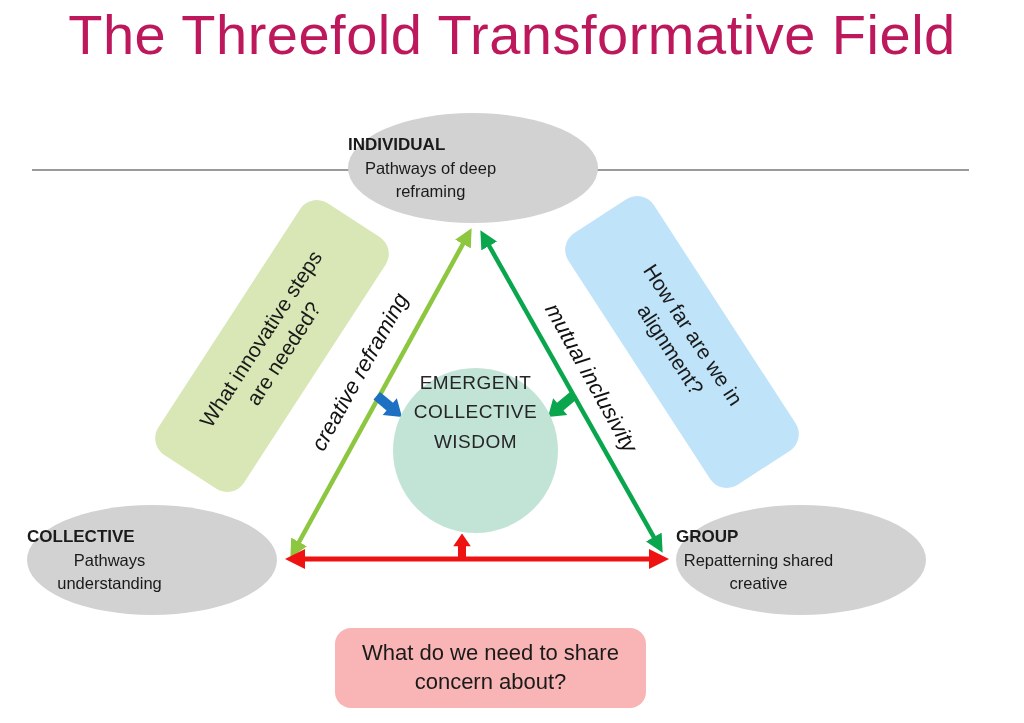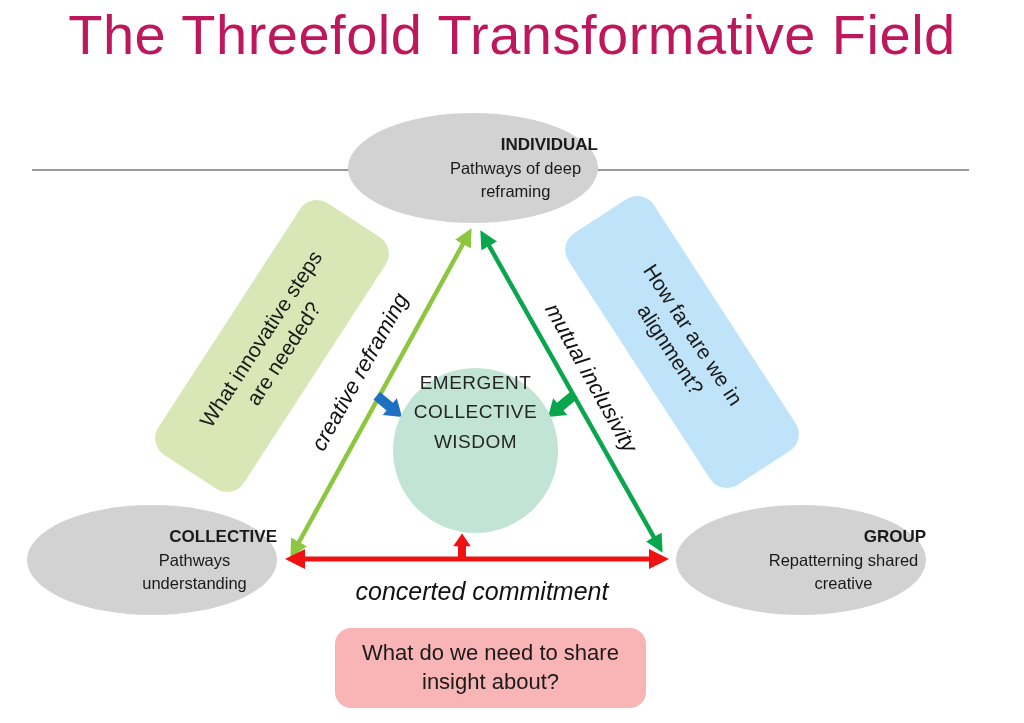--- a/index.html
+++ b/index.html
@@ -11,21 +11,21 @@
     font-size:56px;font-weight:300;color:#be185d;letter-spacing:0.5px;
   }
 
   .divider{position:absolute;left:32px;top:169px;width:937px;height:2px;background:#9a9a9a;}
 
   .svg-layer{position:absolute;left:0;top:0;width:1024px;height:723px;}
 
   .node{
     position:absolute;width:250px;height:110px;border-radius:50%;
     background:#d2d2d2;display:flex;flex-direction:column;justify-content:center;
-    align-items:flex-end;text-align:center;line-height:1.4;
+    align-items:flex-start;text-align:center;line-height:1.4;
   }
   .node-individual{left:348px;top:113px;}
   .node-situation{left:27px;top:505px;}
   .node-group{left:676px;top:505px;}
   .node-heading{font-weight:bold;font-size:17px;}
   .node-sub{font-size:16.5px;max-width:165px;}
 
   .center-circle{
     position:absolute;left:393px;top:368px;width:165px;height:165px;border-radius:50%;
     background:#c2e4d7;display:flex;justify-content:center;align-items:flex-start;
@@ -99,27 +99,26 @@
     <div class="node-heading">GROUP</div>
     <div class="node-sub">Repatterning shared creative</div>
   </div>
 
   <div class="center-circle">
     <div class="ctext">EMERGENT COLLECTIVE WISDOM</div>
   </div>
 
   <div class="edge-label edge-label-left">creative reframing</div>
   <div class="edge-label edge-label-right">mutual inclusivity</div>
-  <div class="edge-label edge-label-bottom">concerted commitment</div>
 
   <div class="qbox qbox-steps">
     <div class="qtext">What innovative steps are needed?</div>
   </div>
 
   <div class="qbox qbox-alignment">
     <div class="qtext">How far are we in alignment?</div>
   </div>
 
   <div class="qbox qbox-concern">
-    <div class="qtext">What do we need to share insight about?</div>
+    <div class="qtext">What do we need to share concern about?</div>
   </div>
 
 </div>
 
 </body></html>

